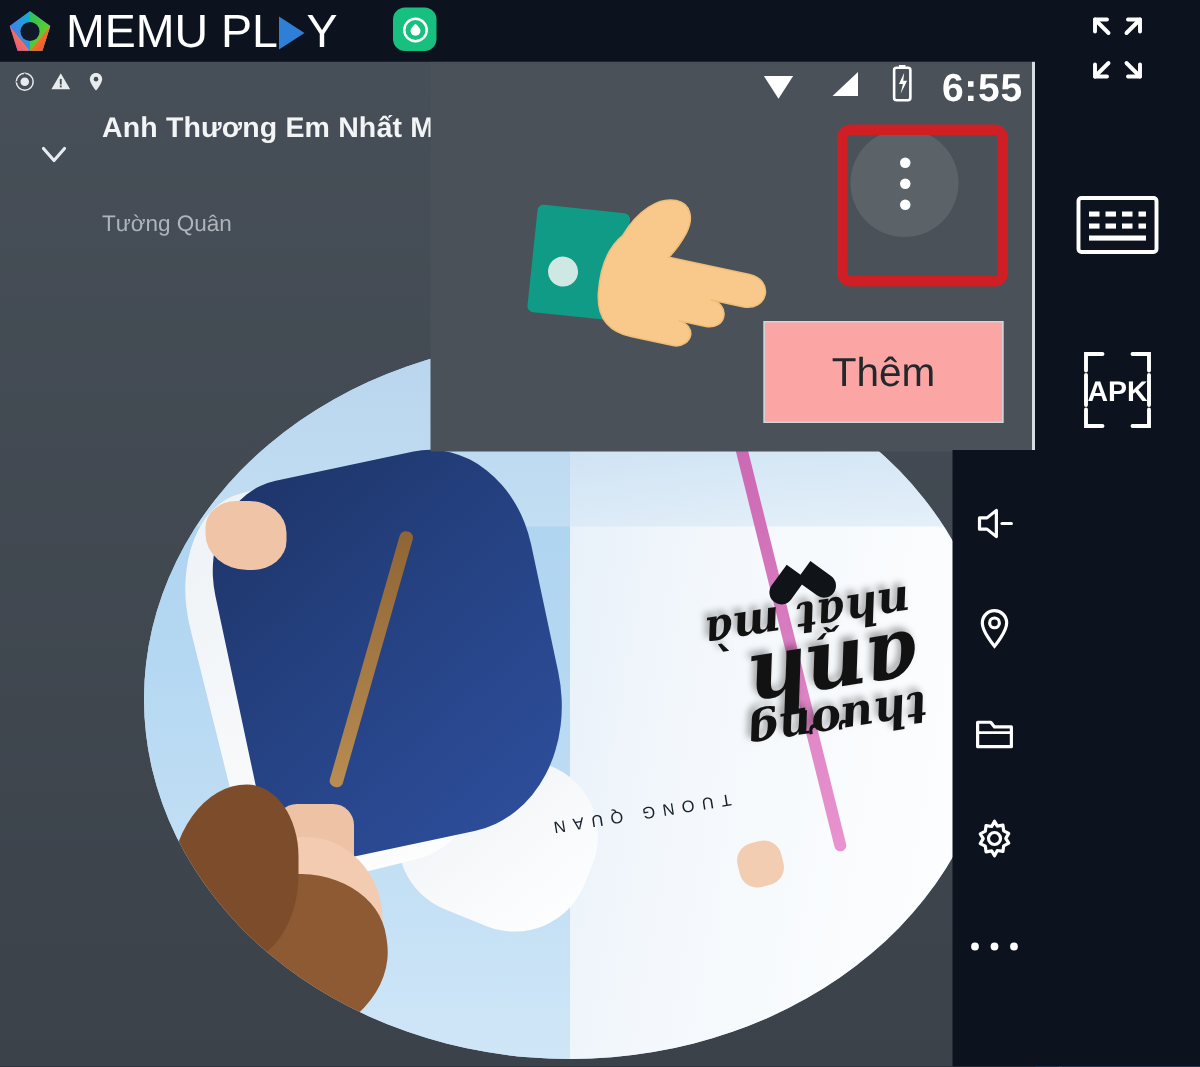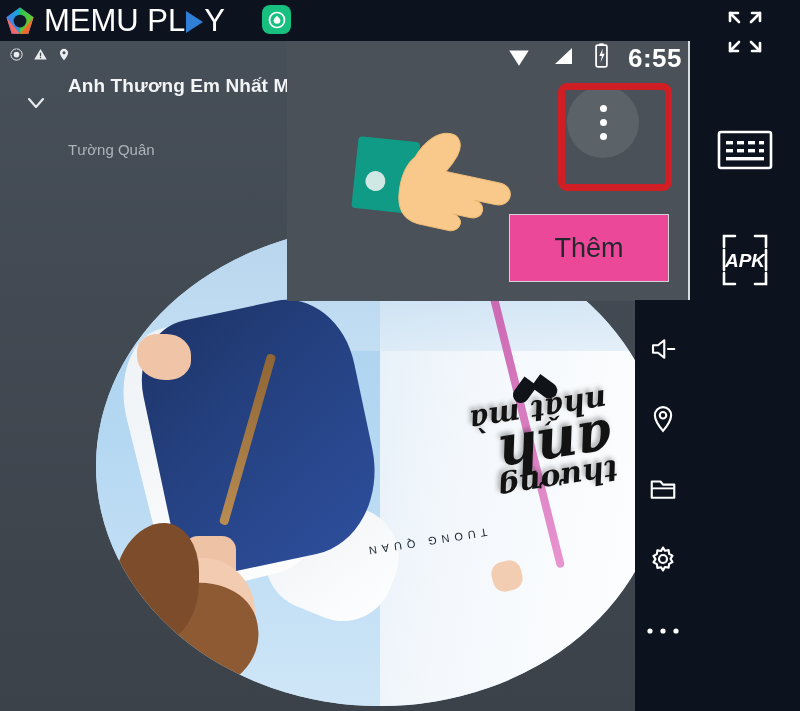--- a/index.html
+++ b/index.html
@@ -188,34 +188,34 @@
   }
   #kebab-btn span{ width:7px; height:7px; border-radius:50%; background:#ffffff; display:block; }
   #redbox{
     position:absolute; left:271px; top:42px; width:114px; height:108px;
     border:7px solid #cf1f24; border-radius:9px;
   }
 
   
   #tooltip{
     position:absolute; left:509px; top:173px; width:160px; height:68px;
-    background:#ec4899; border:1px solid #cfd4d8;
+    background:#fca5a5; border:1px solid #cfd4d8;
     display:flex; align-items:center; justify-content:center;
     font-size:27px; color:#23282c; z-index:26;
   }
 
   
   #hand{
     position:absolute; left:350px; top:82px; width:185px; height:125px; z-index:27;
   }
 
   
   #sidebar{
     position:absolute; right:0; top:0; width:110px; height:711px;
-    background:#0d131e; z-index:45;font-style:italic;
+    background:#0d131e; z-index:45;
   }
   #sidebar .sb-item{
     position:absolute; left:0; width:110px; height:64px;
     display:flex; align-items:center; justify-content:center; color:#ffffff;
   }
   
   #sidebar-low{
     position:absolute; right:110px; top:300px; width:55px; height:411px;
     background:#0d131e; z-index:44;
   }

